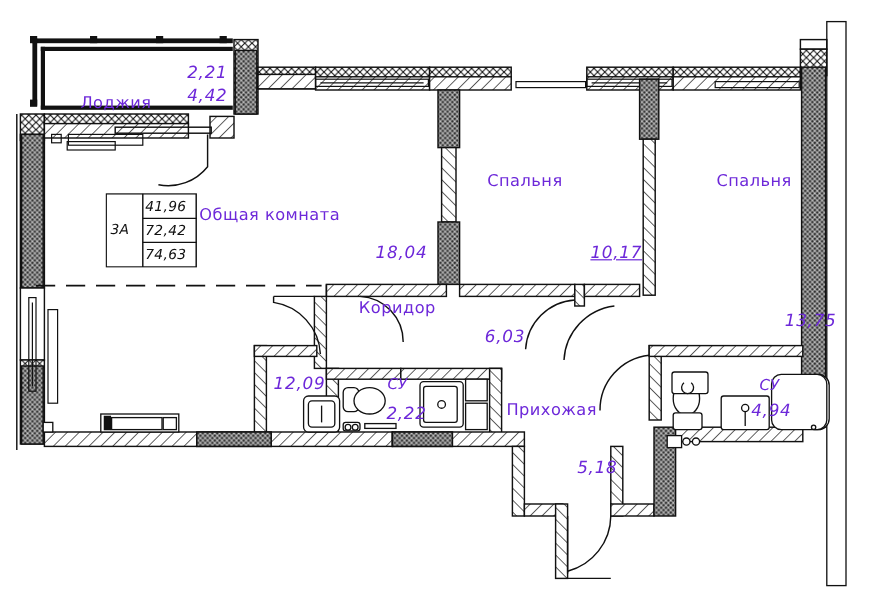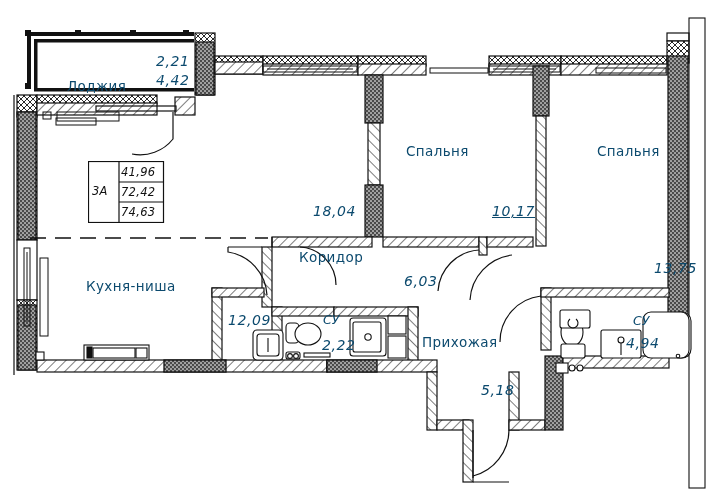--- a/index.html
+++ b/index.html
@@ -1,20 +1,20 @@
 <!DOCTYPE html>
 <html><head>
 <meta charset="utf-8">
 <style>
   html,body{margin:0;padding:0;background:#ffffff;}
   body{width:725px;height:491px;overflow:hidden;
        font-family:"DejaVu Sans","Liberation Sans",sans-serif;}
   #stage{position:relative;width:725px;height:491px;background:#ffffff;}
   #stage svg{position:absolute;left:0;top:0;}
-  .lbl{position:absolute;white-space:nowrap;color:#0c4a6e;
+  .lbl{position:absolute;white-space:nowrap;color:#6d28d9;
        font-family:"DejaVu Sans","Liberation Sans",sans-serif;}
   .room-name{font-size:13.5px;letter-spacing:.4px;}
   .room-area{font-size:14px;font-style:italic;letter-spacing:.6px;}
   .small-name{font-size:12.5px;font-style:italic;}
   .info-cell{position:absolute;font-size:11.5px;font-style:italic;
              letter-spacing:.3px;color:#111;text-align:right;}
 </style>
 </head>
 <body>
 
@@ -217,29 +217,29 @@
       <rect x="560" y="310" width="30" height="18" rx="2"></rect>
       <path d="M570 319 a5 5 0 1 0 6 0" fill="none"></path>
     </g>
   </g>
 </svg>
 
 <div class="lbl room-name" style="left:67px;top:78px;">Лоджия</div>
 <div class="lbl room-area" style="left:156px;top:53px;">2,21</div>
 <div class="lbl room-area" style="left:156px;top:72px;">4,42</div>
 
+<div class="lbl room-name" style="left:166px;top:171px;">Общая комната</div>
 <div class="lbl room-area" style="left:313px;top:203px;">18,04</div>
 
 <div class="lbl room-name" style="left:406px;top:143px;">Спальня</div>
 <div class="lbl room-area" style="left:492px;top:203px;text-decoration:underline;">10,17</div>
 
 <div class="lbl room-name" style="left:597px;top:143px;">Спальня</div>
 <div class="lbl room-area" style="left:654px;top:260px;">13,75</div>
 
-<div class="lbl room-name" style="left:86px;top:278px;">Кухня-ниша</div>
 <div class="lbl room-area" style="left:228px;top:312px;">12,09</div>
 
 <div class="lbl room-name" style="left:299px;top:249px;">Коридор</div>
 <div class="lbl room-area" style="left:404px;top:273px;">6,03</div>
 
 <div class="lbl small-name" style="left:323px;top:312px;">СУ</div>
 <div class="lbl room-area" style="left:322px;top:337px;">2,22</div>
 
 <div class="lbl room-name" style="left:422px;top:334px;">Прихожая</div>
 <div class="lbl room-area" style="left:481px;top:382px;">5,18</div>

